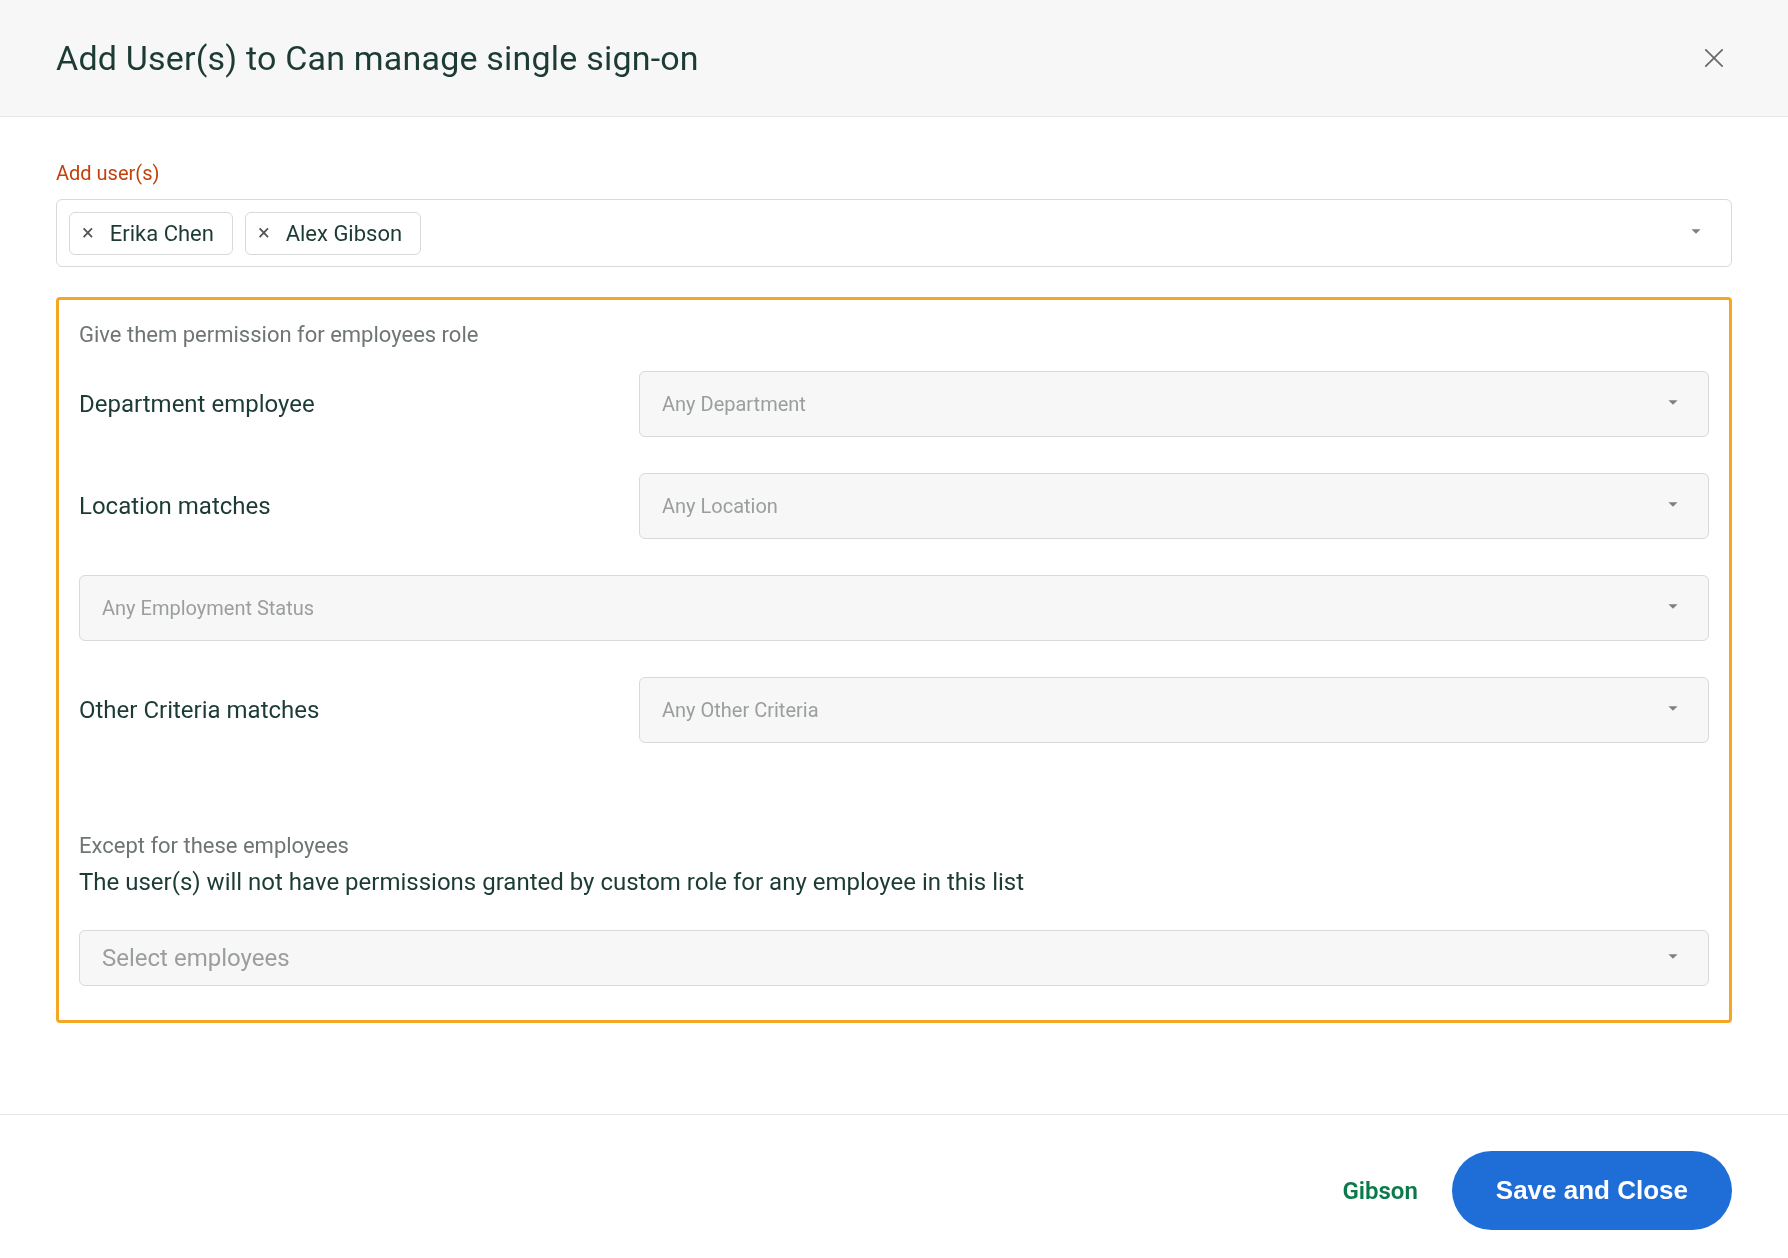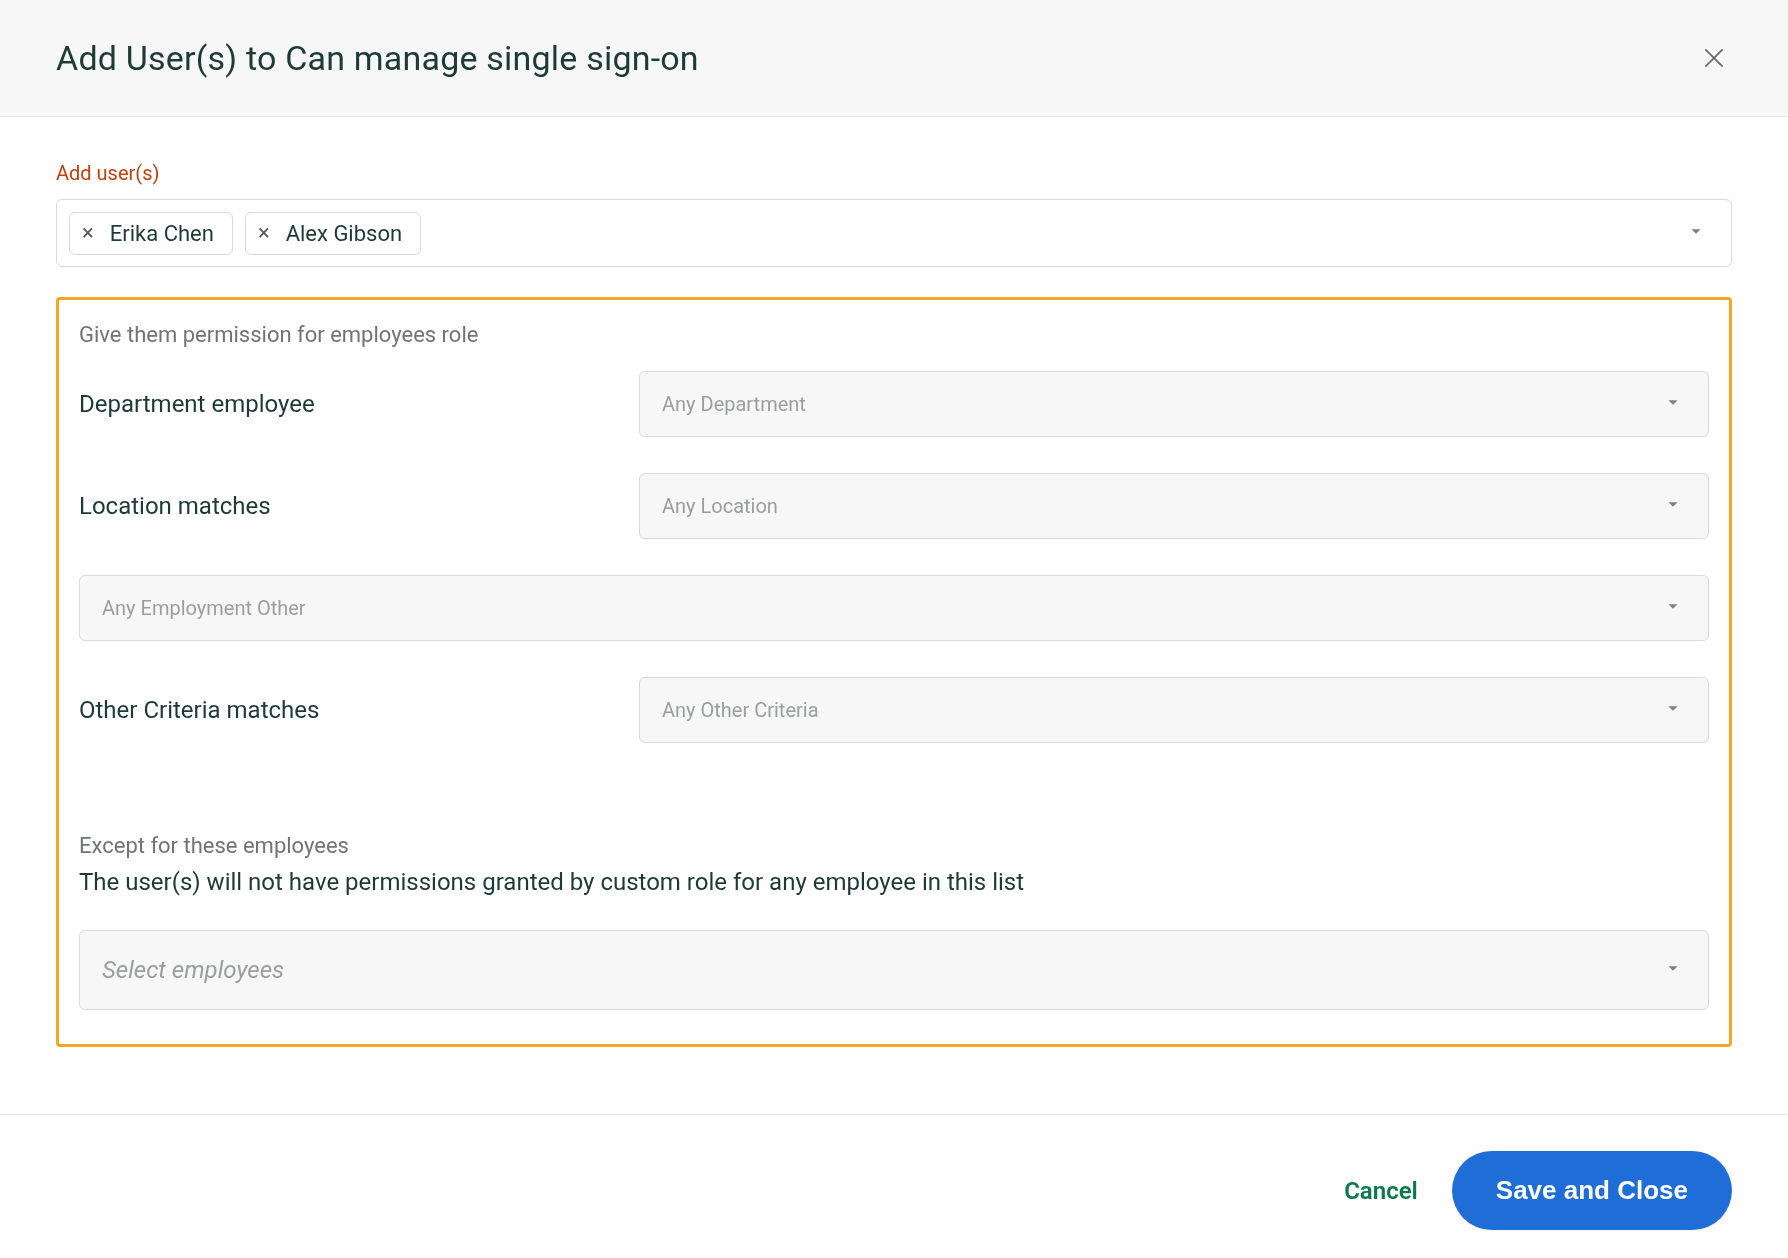--- a/index.html
+++ b/index.html
@@ -143,27 +143,26 @@
   }
   .except-desc {
     font-size: 24px;
     color: #1c3b34;
     margin-bottom: 34px;
   }
   .except-select {
     border: 1px solid #d9d9d9;
     background: #f7f7f7;
     border-radius: 6px;
-    height: 80px;
+    height: 56px;
     display: flex;
     align-items: center;
     padding: 0 22px;
     position: relative;
     cursor: pointer;
-    font-style: italic;
   }
   .except-select .placeholder {
     font-size: 24px;
     color: #9a9f9c;
   }
   .except-select .caret {
     position: absolute;
     right: 24px;
     top: 50%;
     transform: translateY(-50%);
@@ -253,21 +252,21 @@
           <span class="caret">
             <svg viewBox="0 0 24 24" fill="currentColor">
                 <path d="M7 10l5 5 5-5z"></path>
               </svg>
           </span>
         </div>
       </div>
 
       <div class="perm-row">
         <div class="select-box">
-          <span class="select-placeholder">Any Employment Other</span>
+          <span class="select-placeholder">Any Employment Status</span>
           <span class="caret">
             <svg viewBox="0 0 24 24" fill="currentColor">
                 <path d="M7 10l5 5 5-5z"></path>
               </svg>
           </span>
         </div>
       </div>
 
       <div class="perm-row">
         <div class="perm-label">Other Criteria matches</div>
@@ -292,17 +291,17 @@
               </svg>
           </span>
         </div>
       </div>
 
     </div>
 
   </div>
 
   <div class="modal-footer">
-    <span class="cancel-link">Cancel</span>
+    <span class="cancel-link">Gibson</span>
     <button class="save-btn">Save and Close</button>
   </div>
 
 </div>
 
 </body></html>

